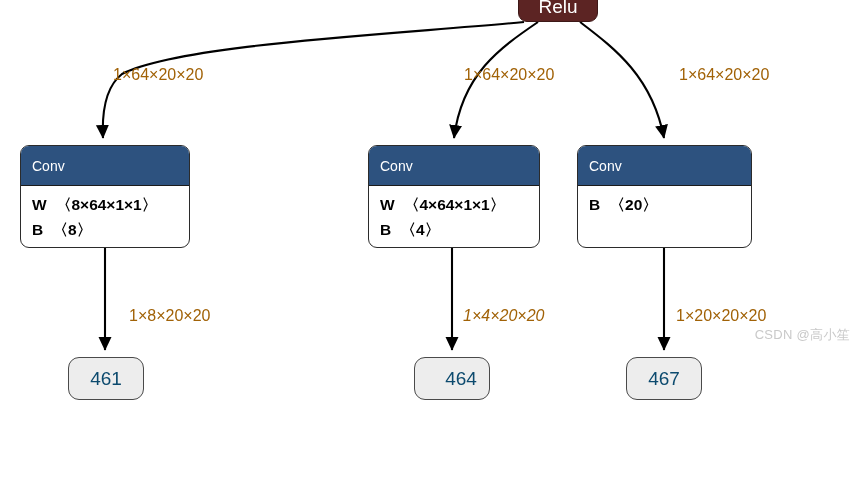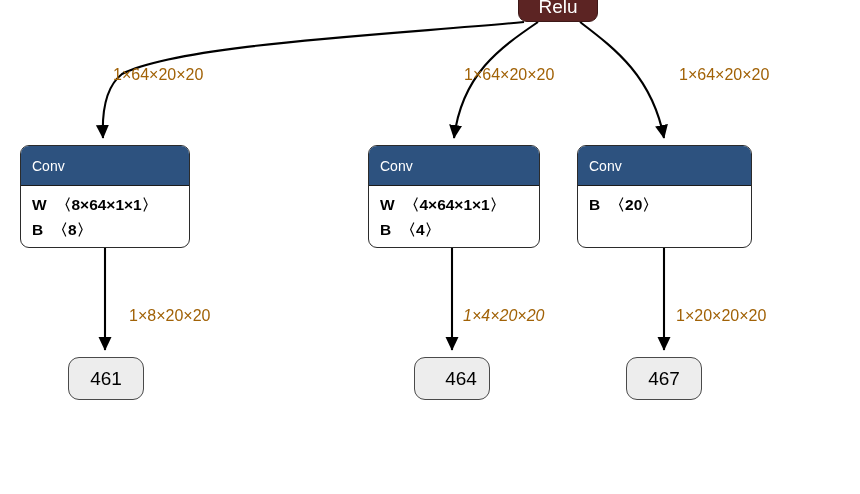--- a/index.html
+++ b/index.html
@@ -102,21 +102,21 @@
     top: 357px;
     width: 76px;
     height: 43px;
     background: #ededed;
     border: 1.7px solid #4a4a4a;
     border-radius: 11px;
     box-sizing: border-box;
     text-align: center;
     font-size: 19px;
     line-height: 41px;
-    color: #000000;
+    color: #0c4a6e;
   }
   .out-node.o1 { left: 68px; }
   .out-node.o2 { left: 414px; padding-left: 18px; }
   .out-node.o3 { left: 626px; border-radius: 11px; }
 
   
   .edge-label {
     position: absolute;
     font-size: 16px;
     line-height: 19px;
@@ -214,14 +214,15 @@
   <div class="out-node o3">467</div>
 
   <div class="edge-label el-top1">1×64×20×20</div>
   <div class="edge-label el-top2">1×64×20×20</div>
   <div class="edge-label el-top3">1×64×20×20</div>
 
   <div class="edge-label el-bot1">1×8×20×20</div>
   <div class="edge-label el-bot2">1×4×20×20</div>
   <div class="edge-label el-bot3">1×20×20×20</div>
 
+  <div class="watermark">CSDN @高小笙</div>
 
 </div>
 
 </body></html>

